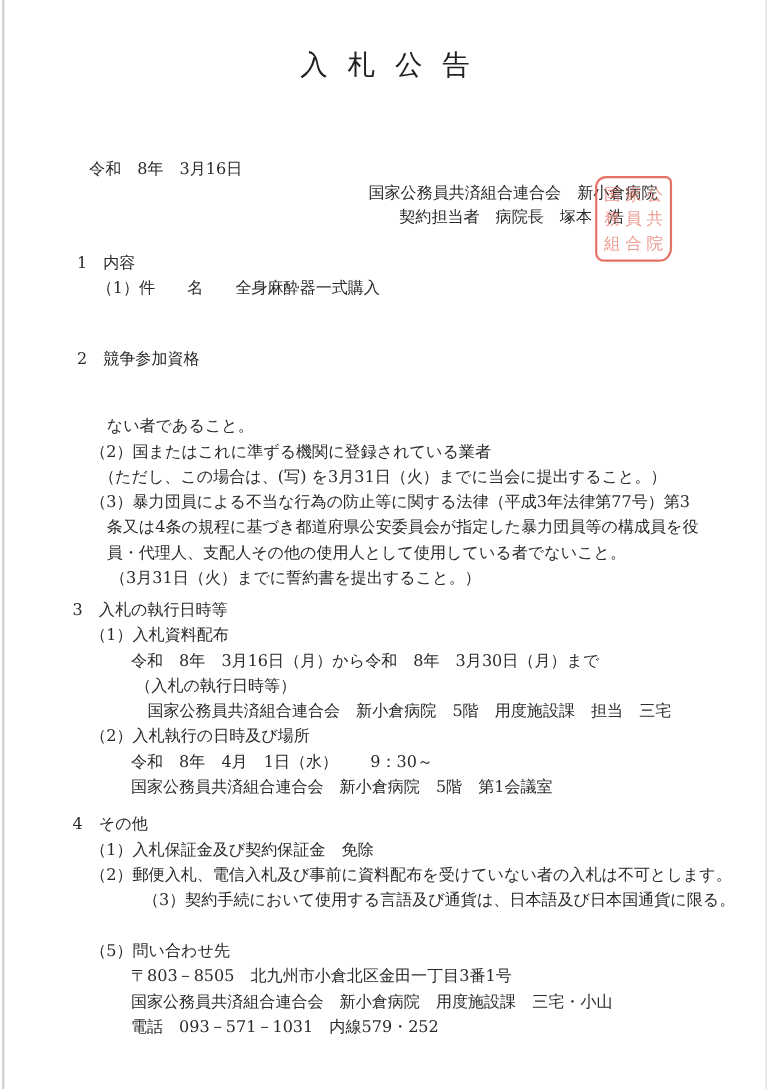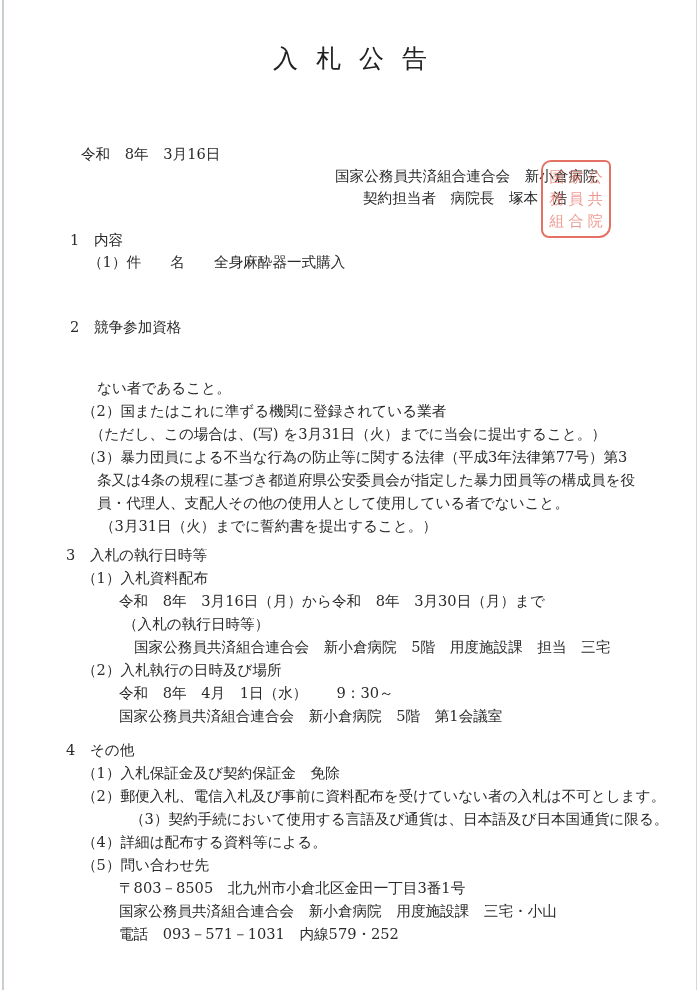--- a/index.html
+++ b/index.html
@@ -128,18 +128,17 @@
   <div class="line" style="left:123px; top:615px;">（入札の執行日時等）</div>
   <div class="line" style="left:119px; top:638px;margin-left:15px;">国家公務員共済組合連合会　新小倉病院　5階　用度施設課　担当　三宅</div>
   <div class="line" style="left:82px; top:661px;">（2）入札執行の日時及び場所</div>
   <div class="line" style="left:119px; top:684px;">令和　8年　4月　1日（水）　　9：30～</div>
   <div class="line" style="left:119px; top:707px;text-align:center;">国家公務員共済組合連合会　新小倉病院　5階　第1会議室</div>
 
   <div class="line" style="left:66px; top:741px;">4　その他</div>
   <div class="line" style="left:82px; top:764px;">（1）入札保証金及び契約保証金　免除</div>
   <div class="line" style="left:82px; top:787px;">（2）郵便入札、電信入札及び事前に資料配布を受けていない者の入札は不可とします。</div>
   <div class="line" style="left:82px; top:810px;margin-left:48px;">（3）契約手続において使用する言語及び通貨は、日本語及び日本国通貨に限る。</div>
-  <div class="line" style="left:82px; top:833px;">（4）詳細は配布する資料等による。</div>
   <div class="line" style="left:82px; top:856px;">（5）問い合わせ先</div>
   <div class="line" style="left:119px; top:879px;">〒803－8505　北九州市小倉北区金田一丁目3番1号</div>
   <div class="line" style="left:119px; top:902px;">国家公務員共済組合連合会　新小倉病院　用度施設課　三宅・小山</div>
   <div class="line" style="left:119px; top:925px;">電話　093－571－1031　内線579・252</div>
 </div>
 
 </body></html>

